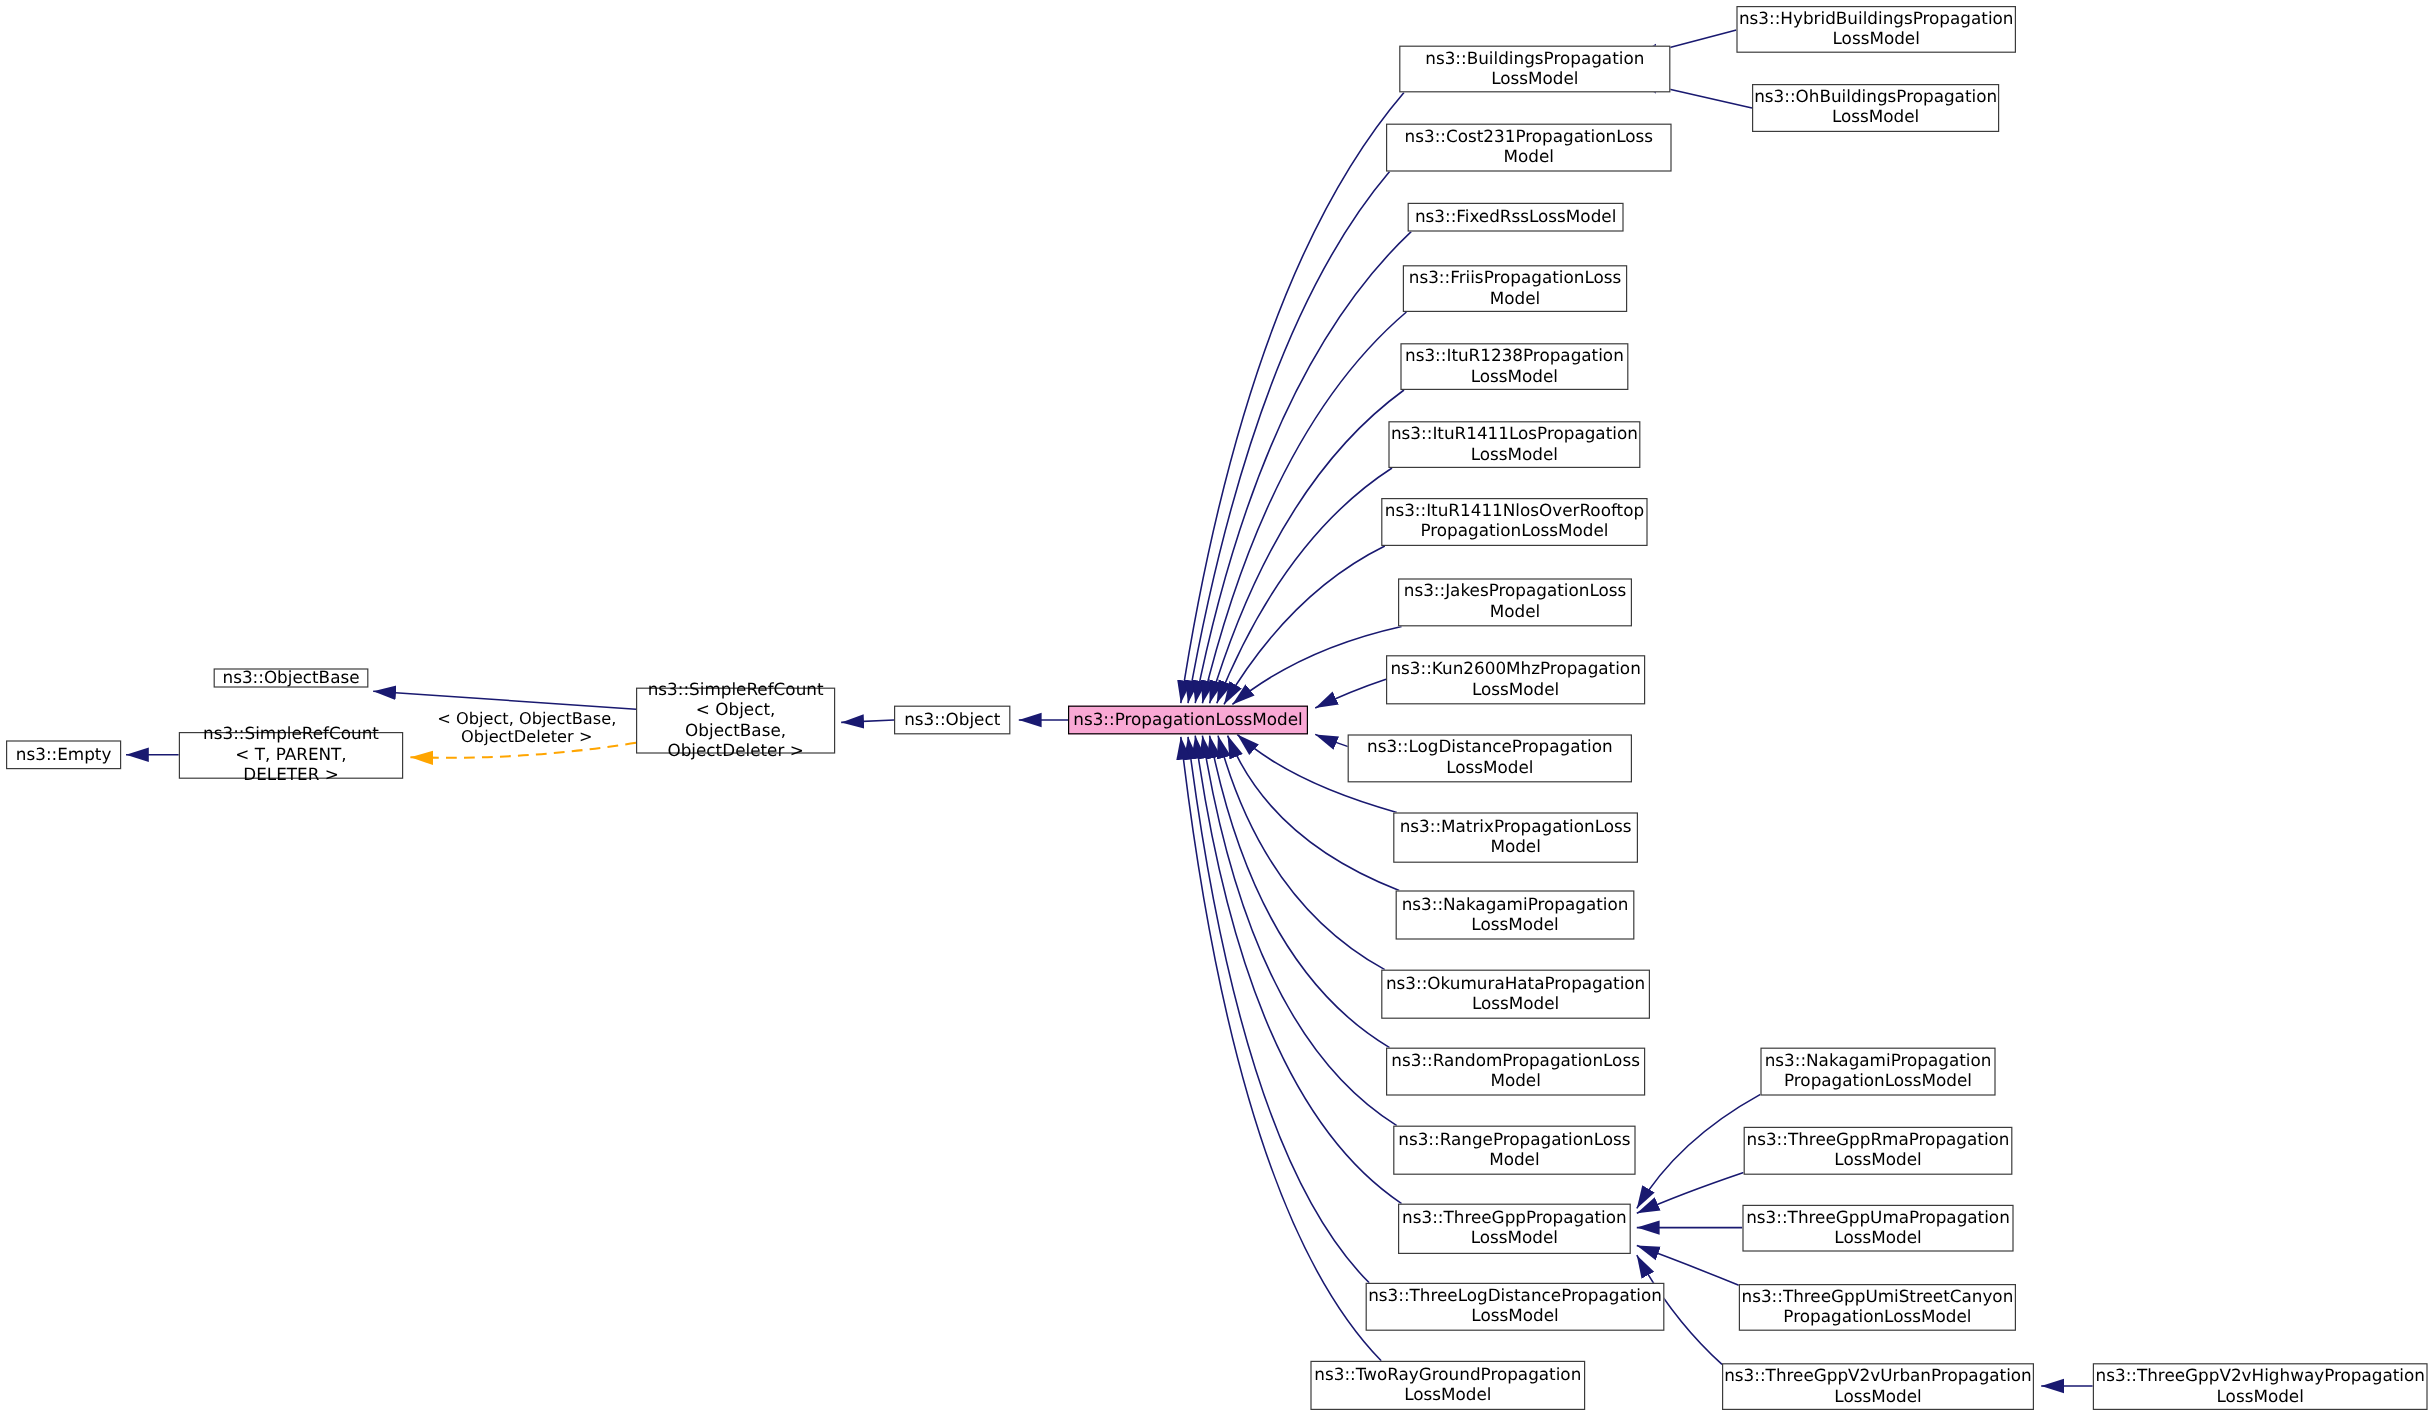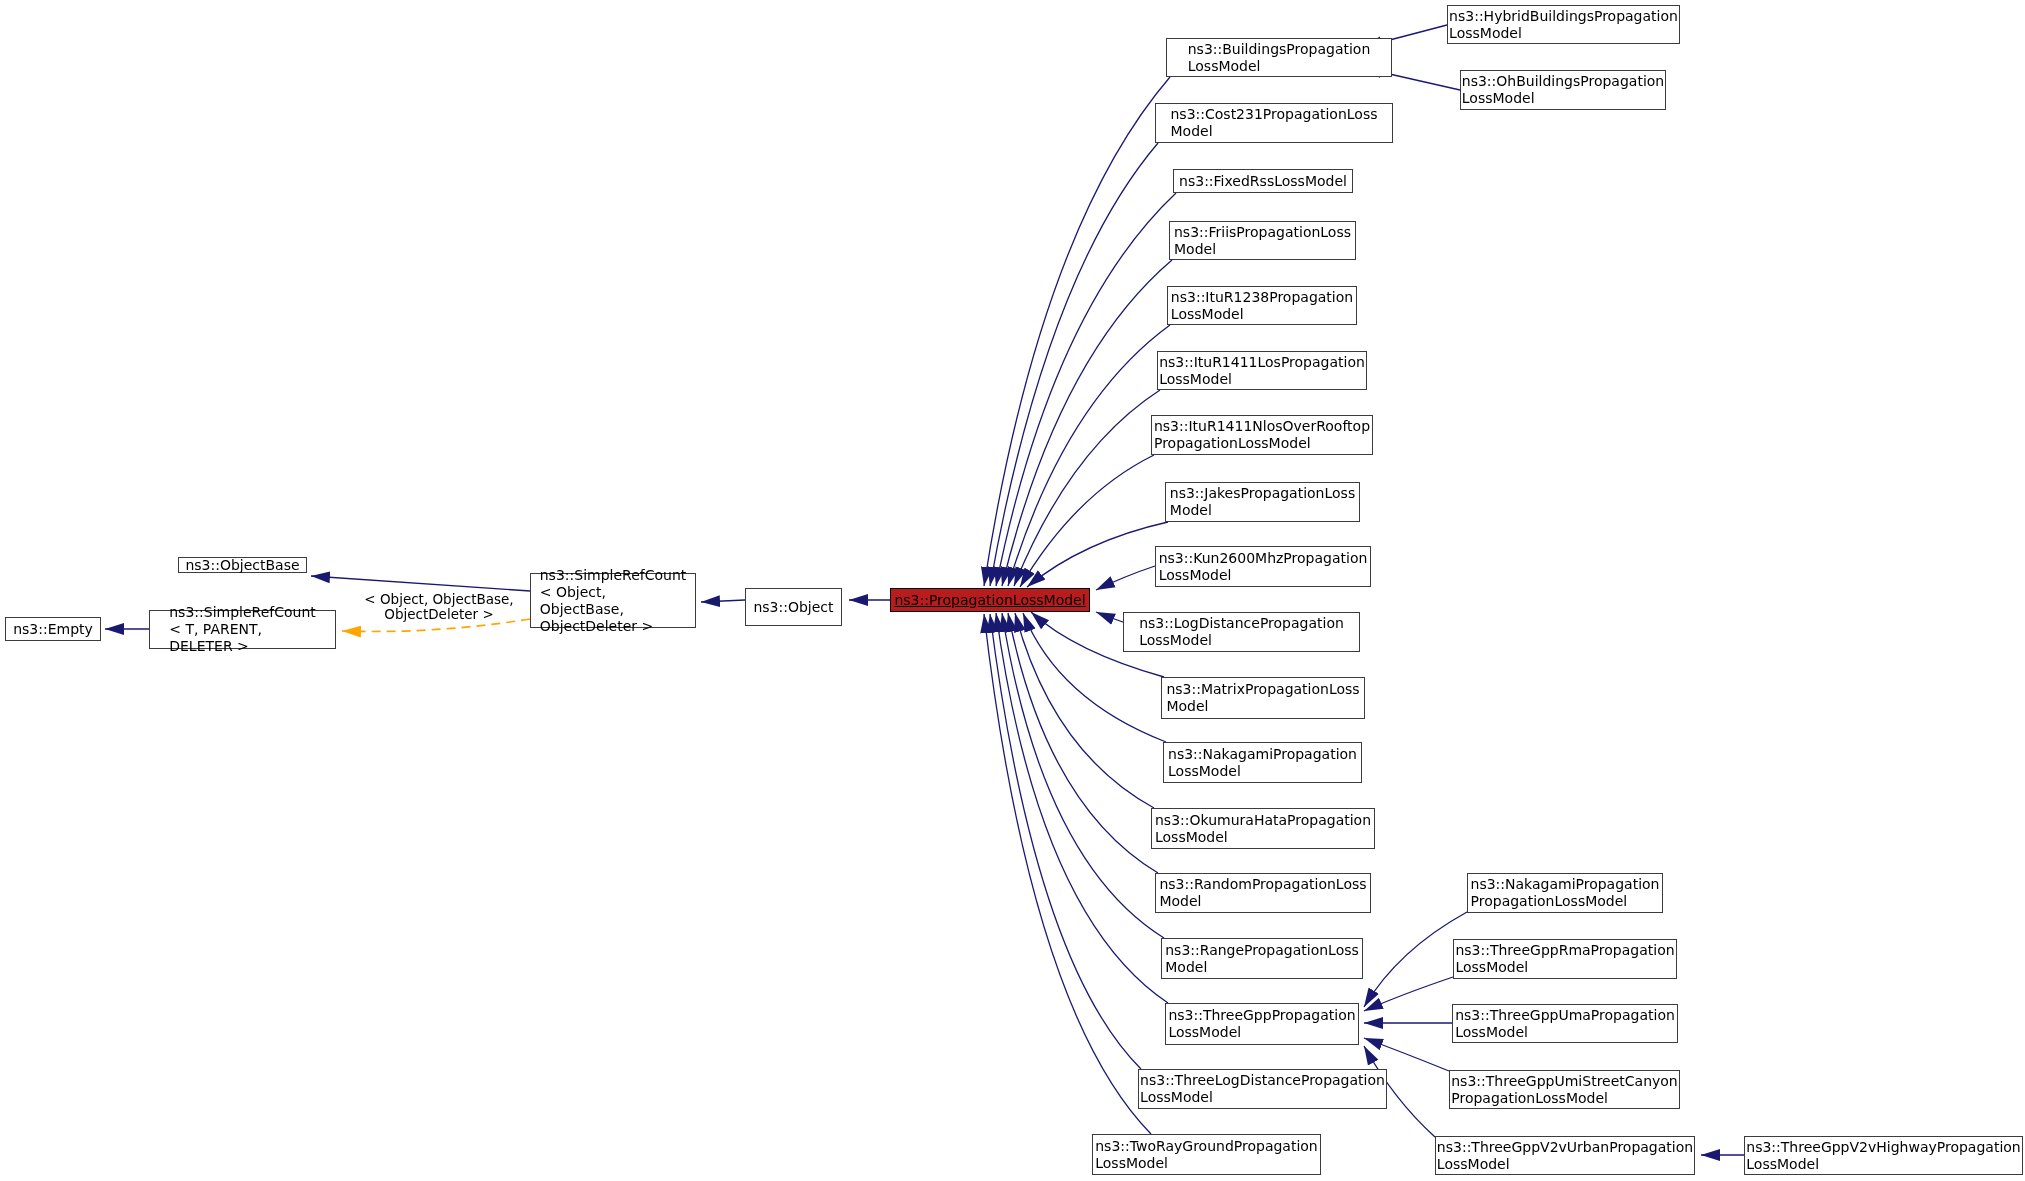--- a/index.html
+++ b/index.html
@@ -11,30 +11,29 @@
     color:#000;
     overflow:hidden;
   }
   #edges{position:absolute;left:0;top:0;width:2025px;height:1181px;}
   .node{
     position:absolute;
     box-sizing:border-box;
     background:#ffffff;
     border:1.3px solid #3c3c3c;
     display:flex;align-items:center;justify-content:center;
-    text-align:left;
+    text-align:center;
     white-space:pre-line;
     font-size:14px;line-height:17px;
     padding:1px 21px;
     cursor:pointer;
   }
   .node.sel{
-    background:#b91c1c;
+    background:#f9a8d4;
     border:1.6px solid #000000;
-    text-decoration:underline;
   }
   .edge-label{
     position:absolute;
     text-align:center;
     white-space:pre-line;
     font-size:13.5px;line-height:14.5px;
   }
 </style>
 </head>
 <body>
@@ -92,21 +91,21 @@
     </g>
   </svg>
 
   <div class="node" style="left:5px;top:617px;width:96px;height:24px">ns3::Empty</div>
   <div class="node" style="left:149px;top:610px;width:187px;height:39px">ns3::SimpleRefCount
 &lt; T, PARENT, DELETER &gt;</div>
   <div class="node" style="left:178px;top:557px;width:129px;height:16px">ns3::ObjectBase</div>
   <div class="node" style="left:530px;top:573px;width:166px;height:55px">ns3::SimpleRefCount
 &lt; Object, ObjectBase,
 ObjectDeleter &gt;</div>
-  <div class="node" style="left:745px;top:588px;width:97px;height:38px">ns3::Object</div>
+  <div class="node" style="left:745px;top:588px;width:97px;height:24px">ns3::Object</div>
   <div class="node sel" style="left:890px;top:588px;width:200px;height:24px">ns3::PropagationLossModel</div>
 
   <div class="edge-label" style="left:360px;top:592px;width:158px">&lt; Object, ObjectBase,
 ObjectDeleter &gt;</div>
 
   <div class="node" style="left:1166px;top:38px;width:226px;height:39px">ns3::BuildingsPropagation
 LossModel</div>
   <div class="node" style="left:1155px;top:103px;width:238px;height:40px">ns3::Cost231PropagationLoss
 Model</div>
   <div class="node" style="left:1173px;top:169px;width:180px;height:24px">ns3::FixedRssLossModel</div>

